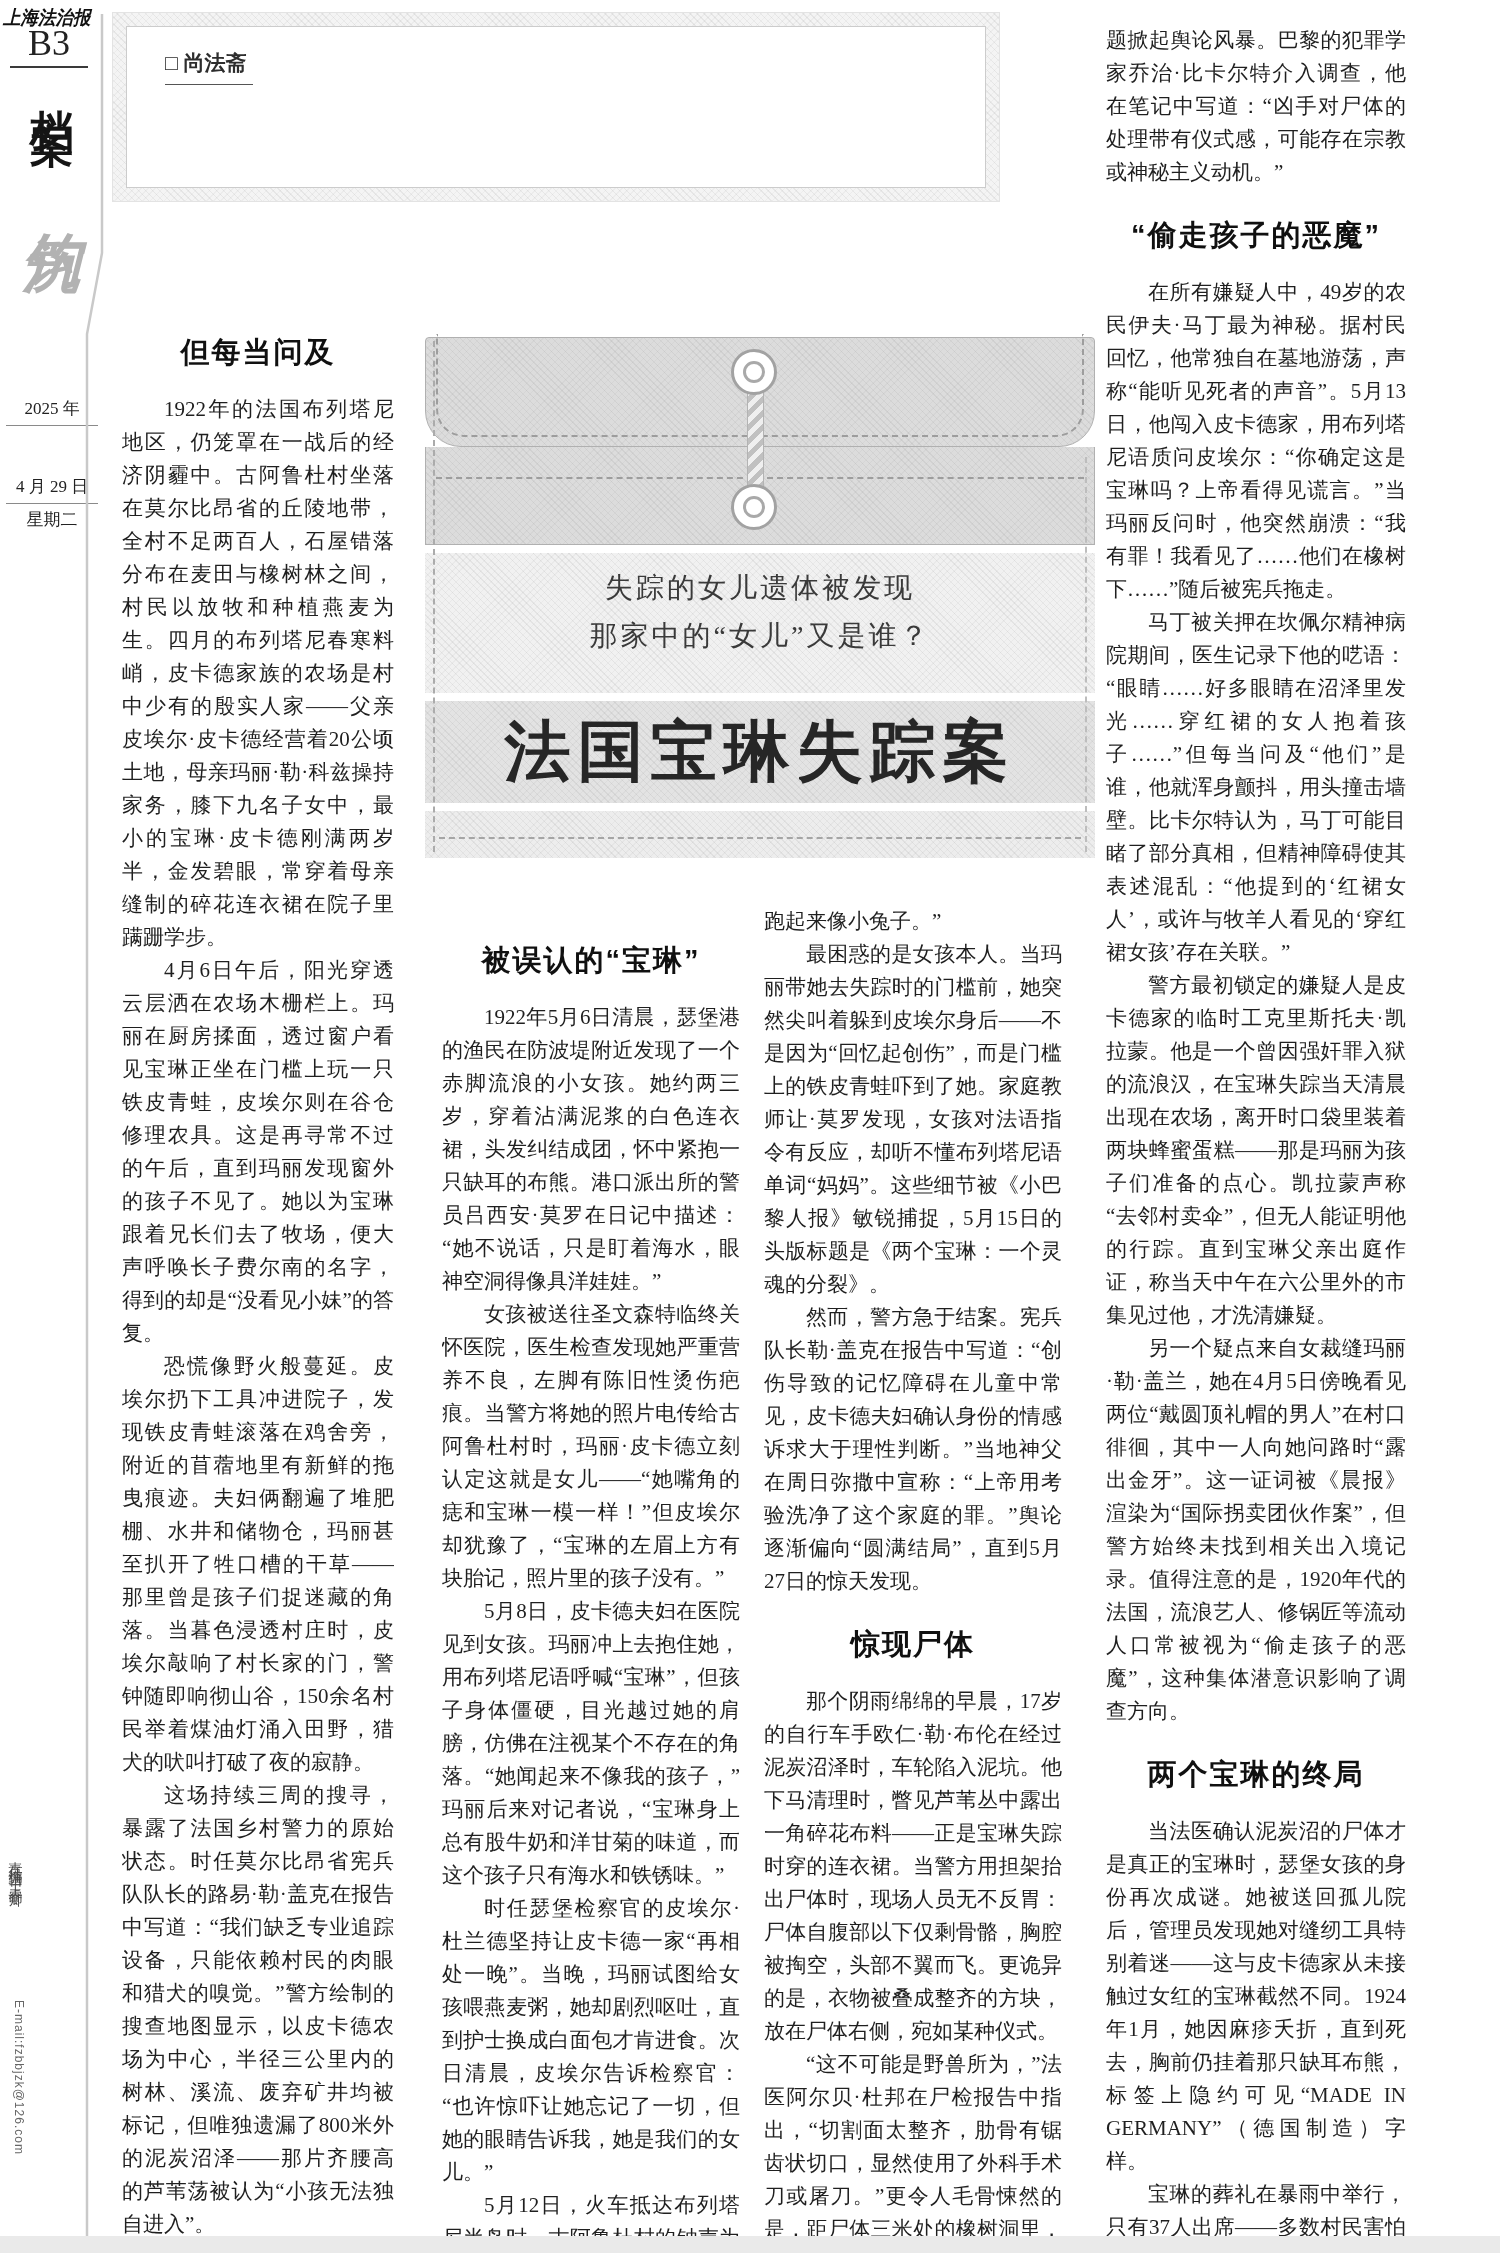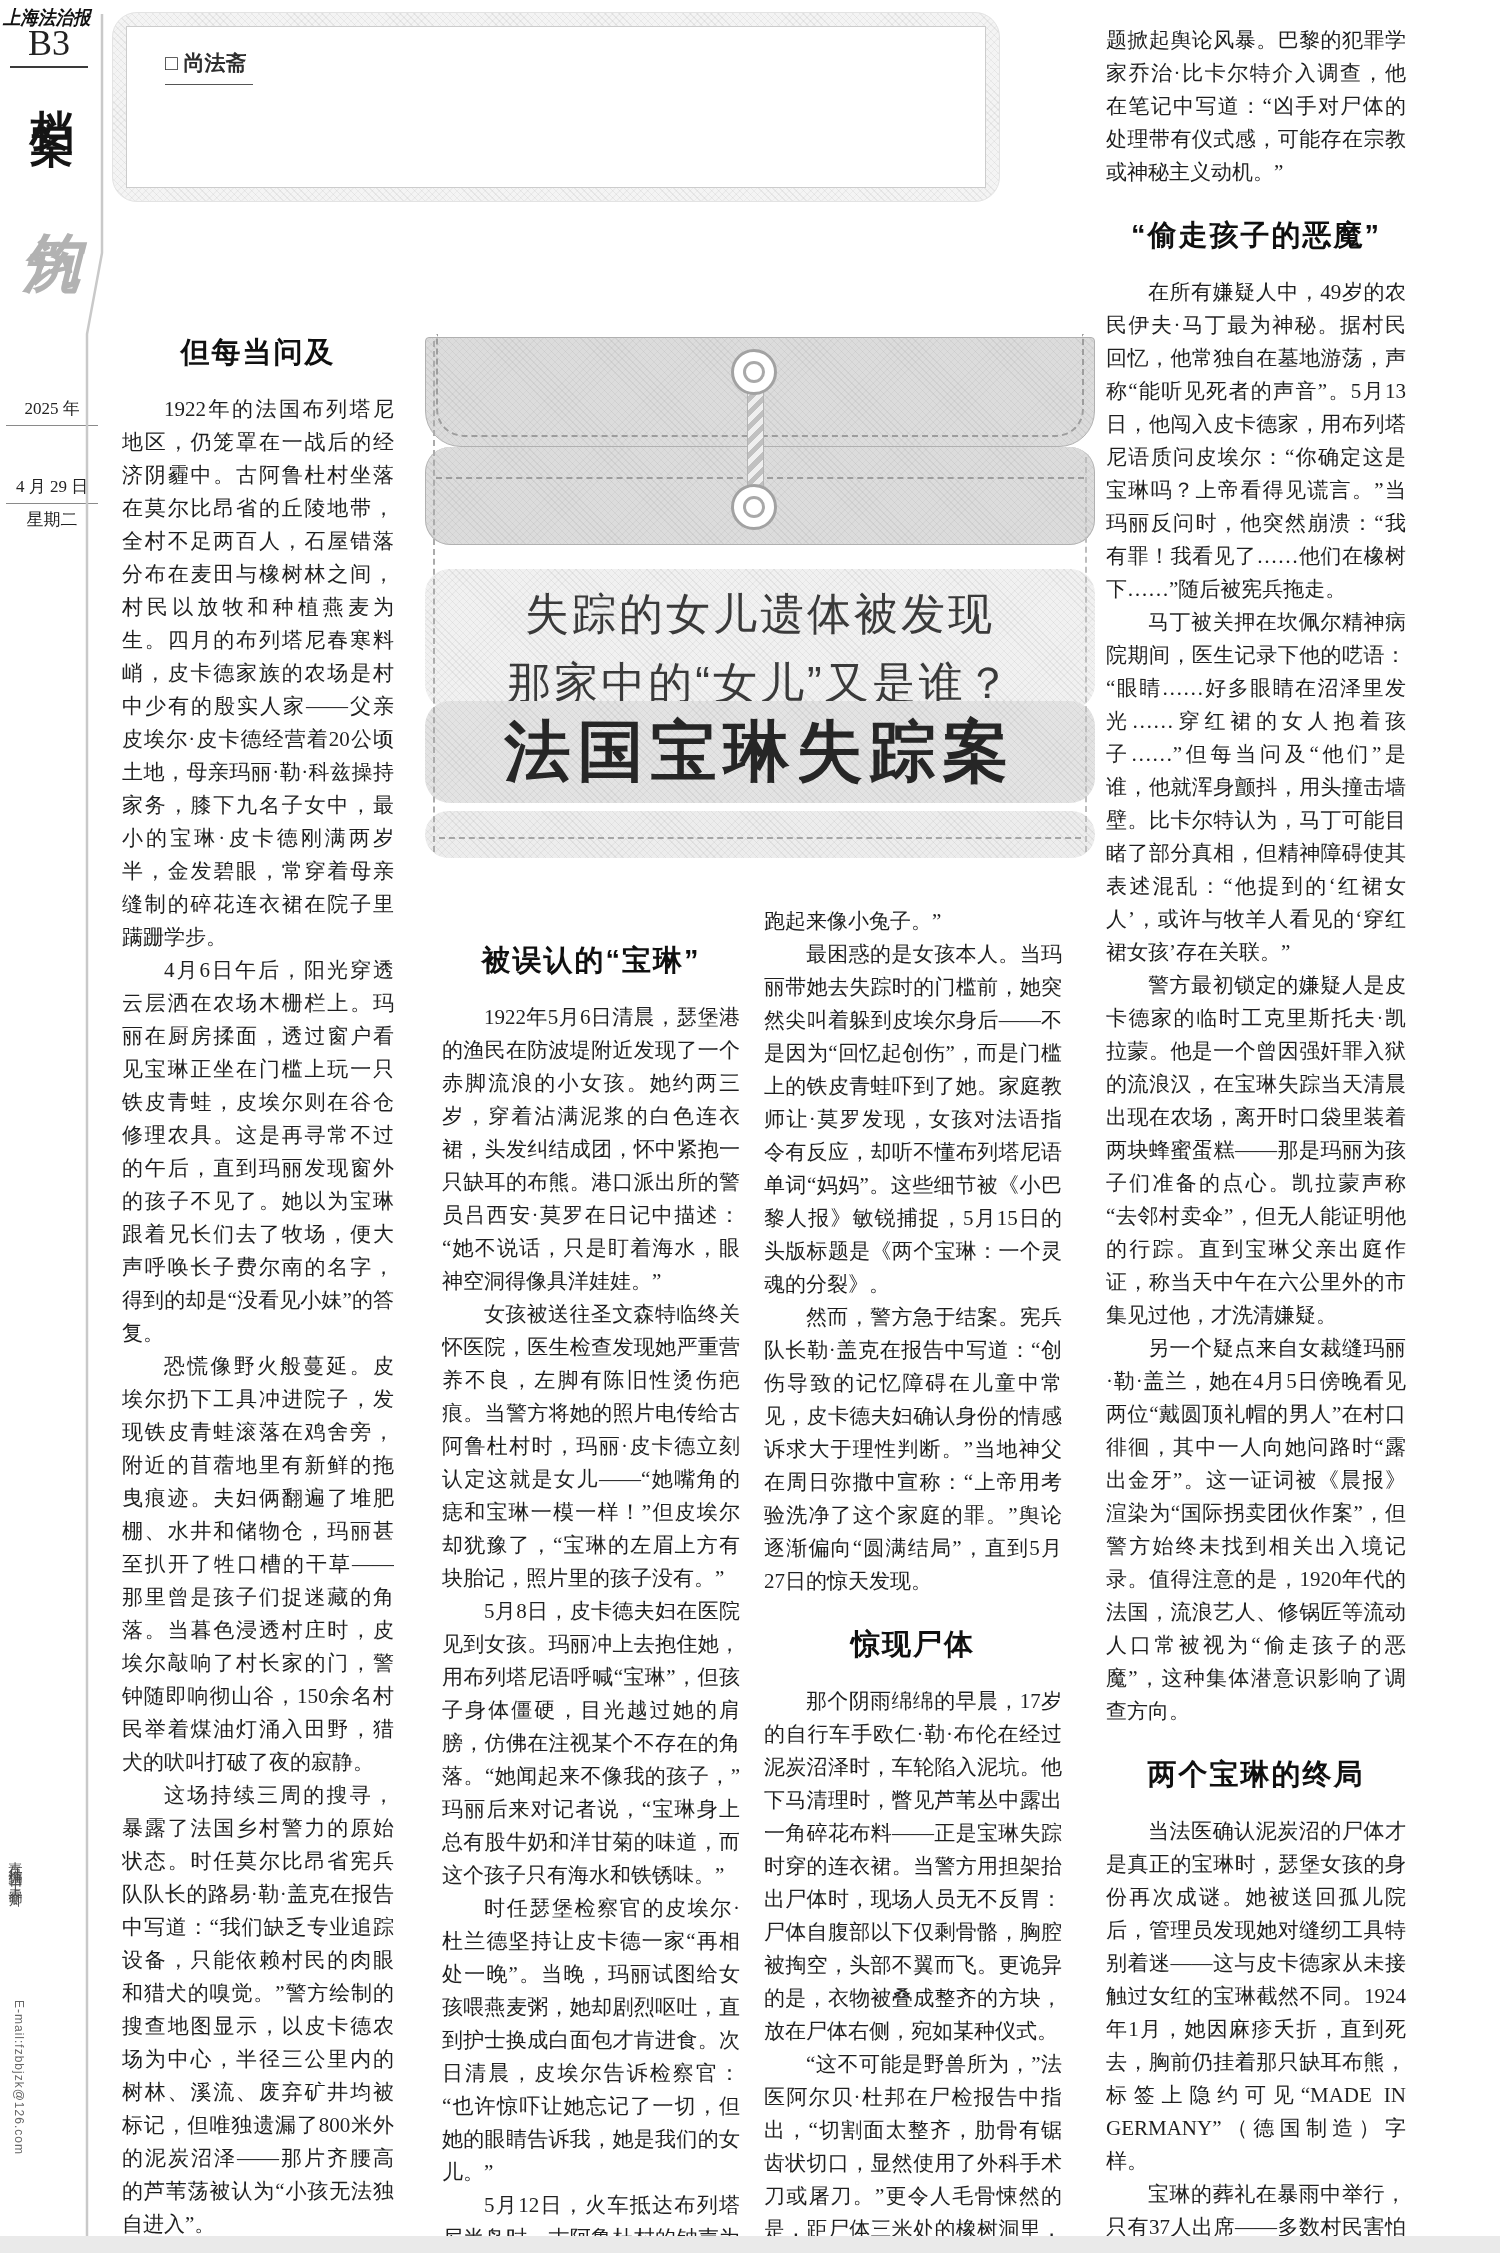--- a/index.html
+++ b/index.html
@@ -50,21 +50,20 @@
     writing-mode:vertical-rl;font-size:12px;color:#666;letter-spacing:1px;
     font-family:"Liberation Sans","DejaVu Sans",sans-serif;
   }
   .divider-svg{position:absolute;left:0;top:0;pointer-events:none;}
 
   
   .hatch{
     background-image:
       repeating-linear-gradient(45deg, rgba(110,110,110,.10) 0 1px, transparent 1px 5px),
       repeating-linear-gradient(-45deg, rgba(110,110,110,.06) 0 1px, transparent 1px 5px);
-    border-radius: 25px;
   }
   .intro-wrap{
     position:absolute;left:112px;top:12px;width:886px;height:188px;
     background-color:#f4f4f4;border:1px solid #e3e3e3;
   }
   .intro-box{
     position:absolute;left:13px;top:13px;right:13px;bottom:13px;
     background:#ffffff;border:1px solid #cccccc;
     padding:22px 38px;box-sizing:border-box;
     font-family:"Liberation Sans","DejaVu Sans",sans-serif;
@@ -109,22 +108,22 @@
   .grommet::after{
     content:"";position:absolute;left:50%;top:50%;width:22px;height:22px;
     transform:translate(-50%,-50%);border-radius:50%;
     background:#fff;border:3px solid #a9a9a9;box-sizing:border-box;
   }
   .grommet.g1{top:12px;}
   .grommet.g2{top:147px;}
   .kicker-area{
     position:absolute;left:0;top:216px;right:0;height:140px;
     background-color:#f1f1f1;text-align:center;
-    font-family:Liberation Sans, sans-serif;
-    color:#3a3a3a;font-size:44px;letter-spacing:3px;margin-top:16px;
+    font-family:Liberation Serif, serif;
+    color:#3a3a3a;font-size:28px;letter-spacing:3px;
   }
   .kicker-area .k1{margin-top:16px;}
   .kicker-area .k2{margin-top:10px;}
   .headline-band{
     position:absolute;left:0;top:364px;right:0;height:102px;
     background-color:#e3e3e3;text-align:center;
   }
   .headline{
     font-family:"Liberation Serif","DejaVu Serif",serif;
     font-weight:900;font-size:66px;line-height:102px;color:#262626;letter-spacing:7px;

